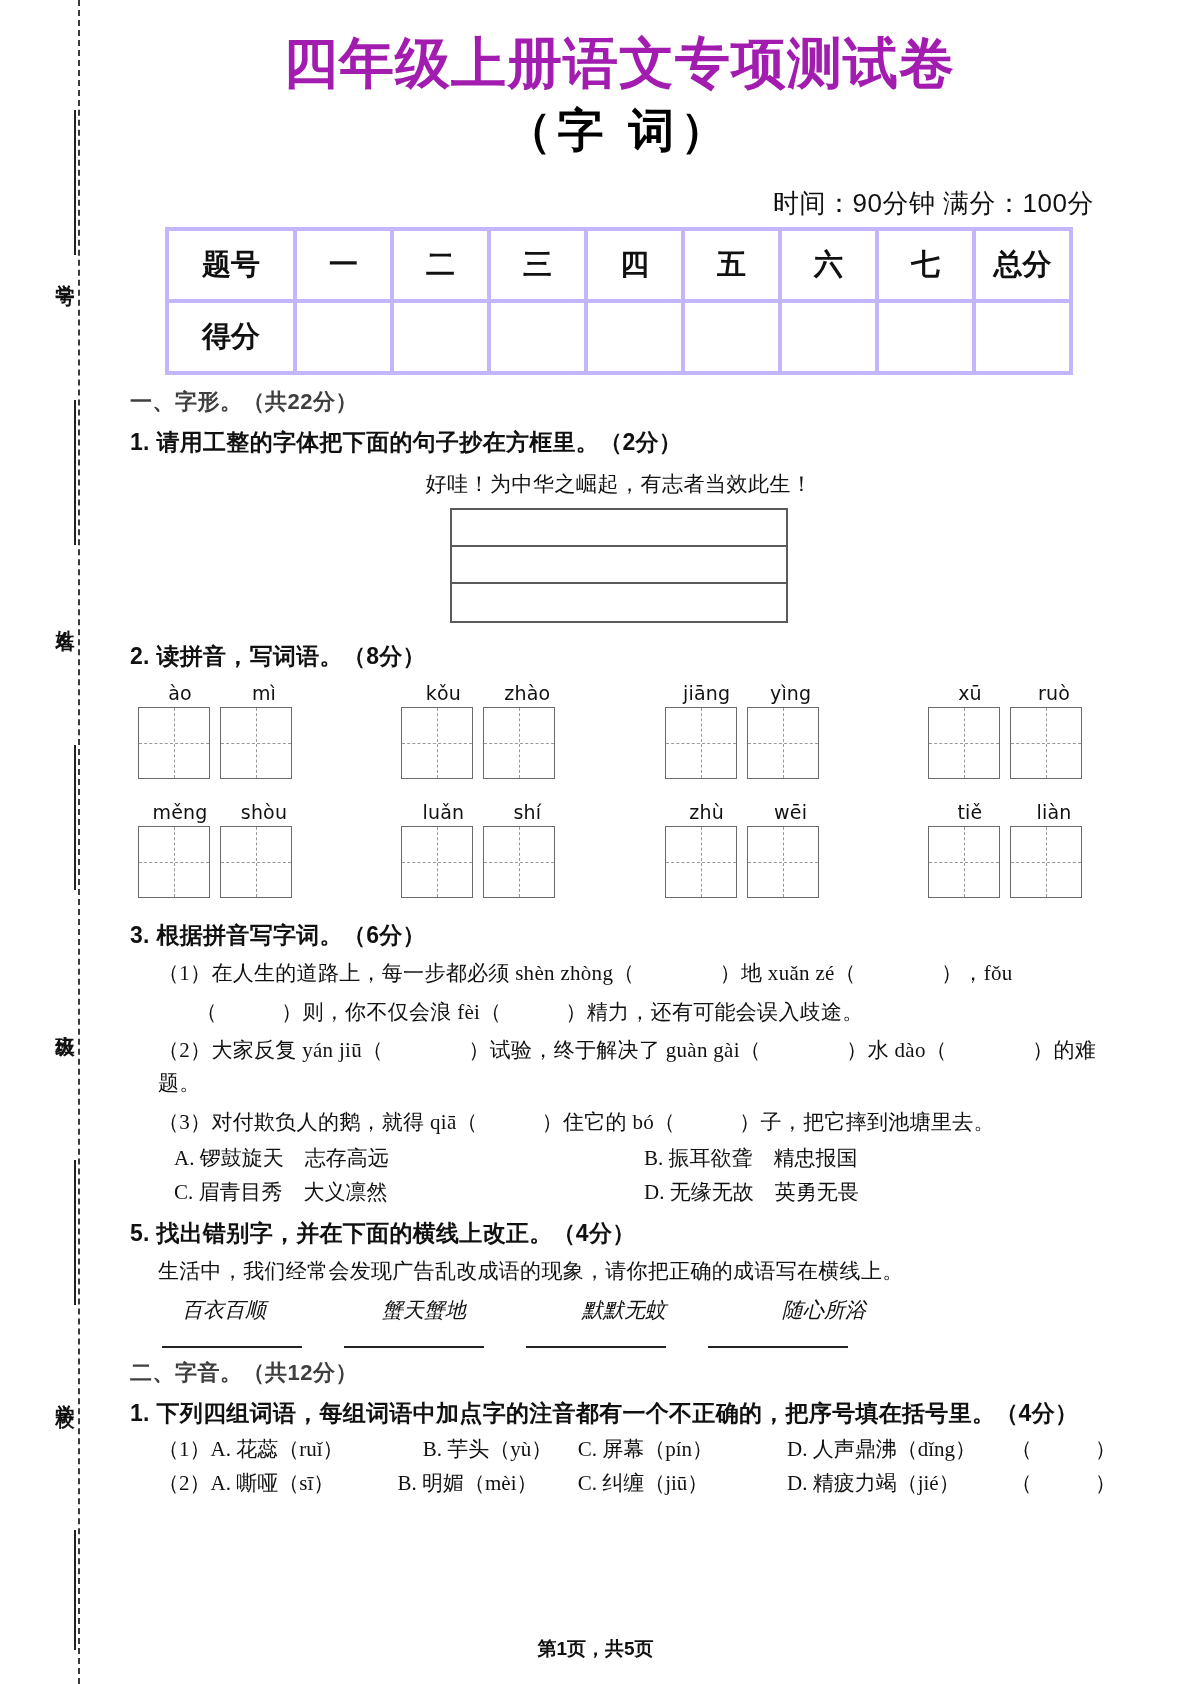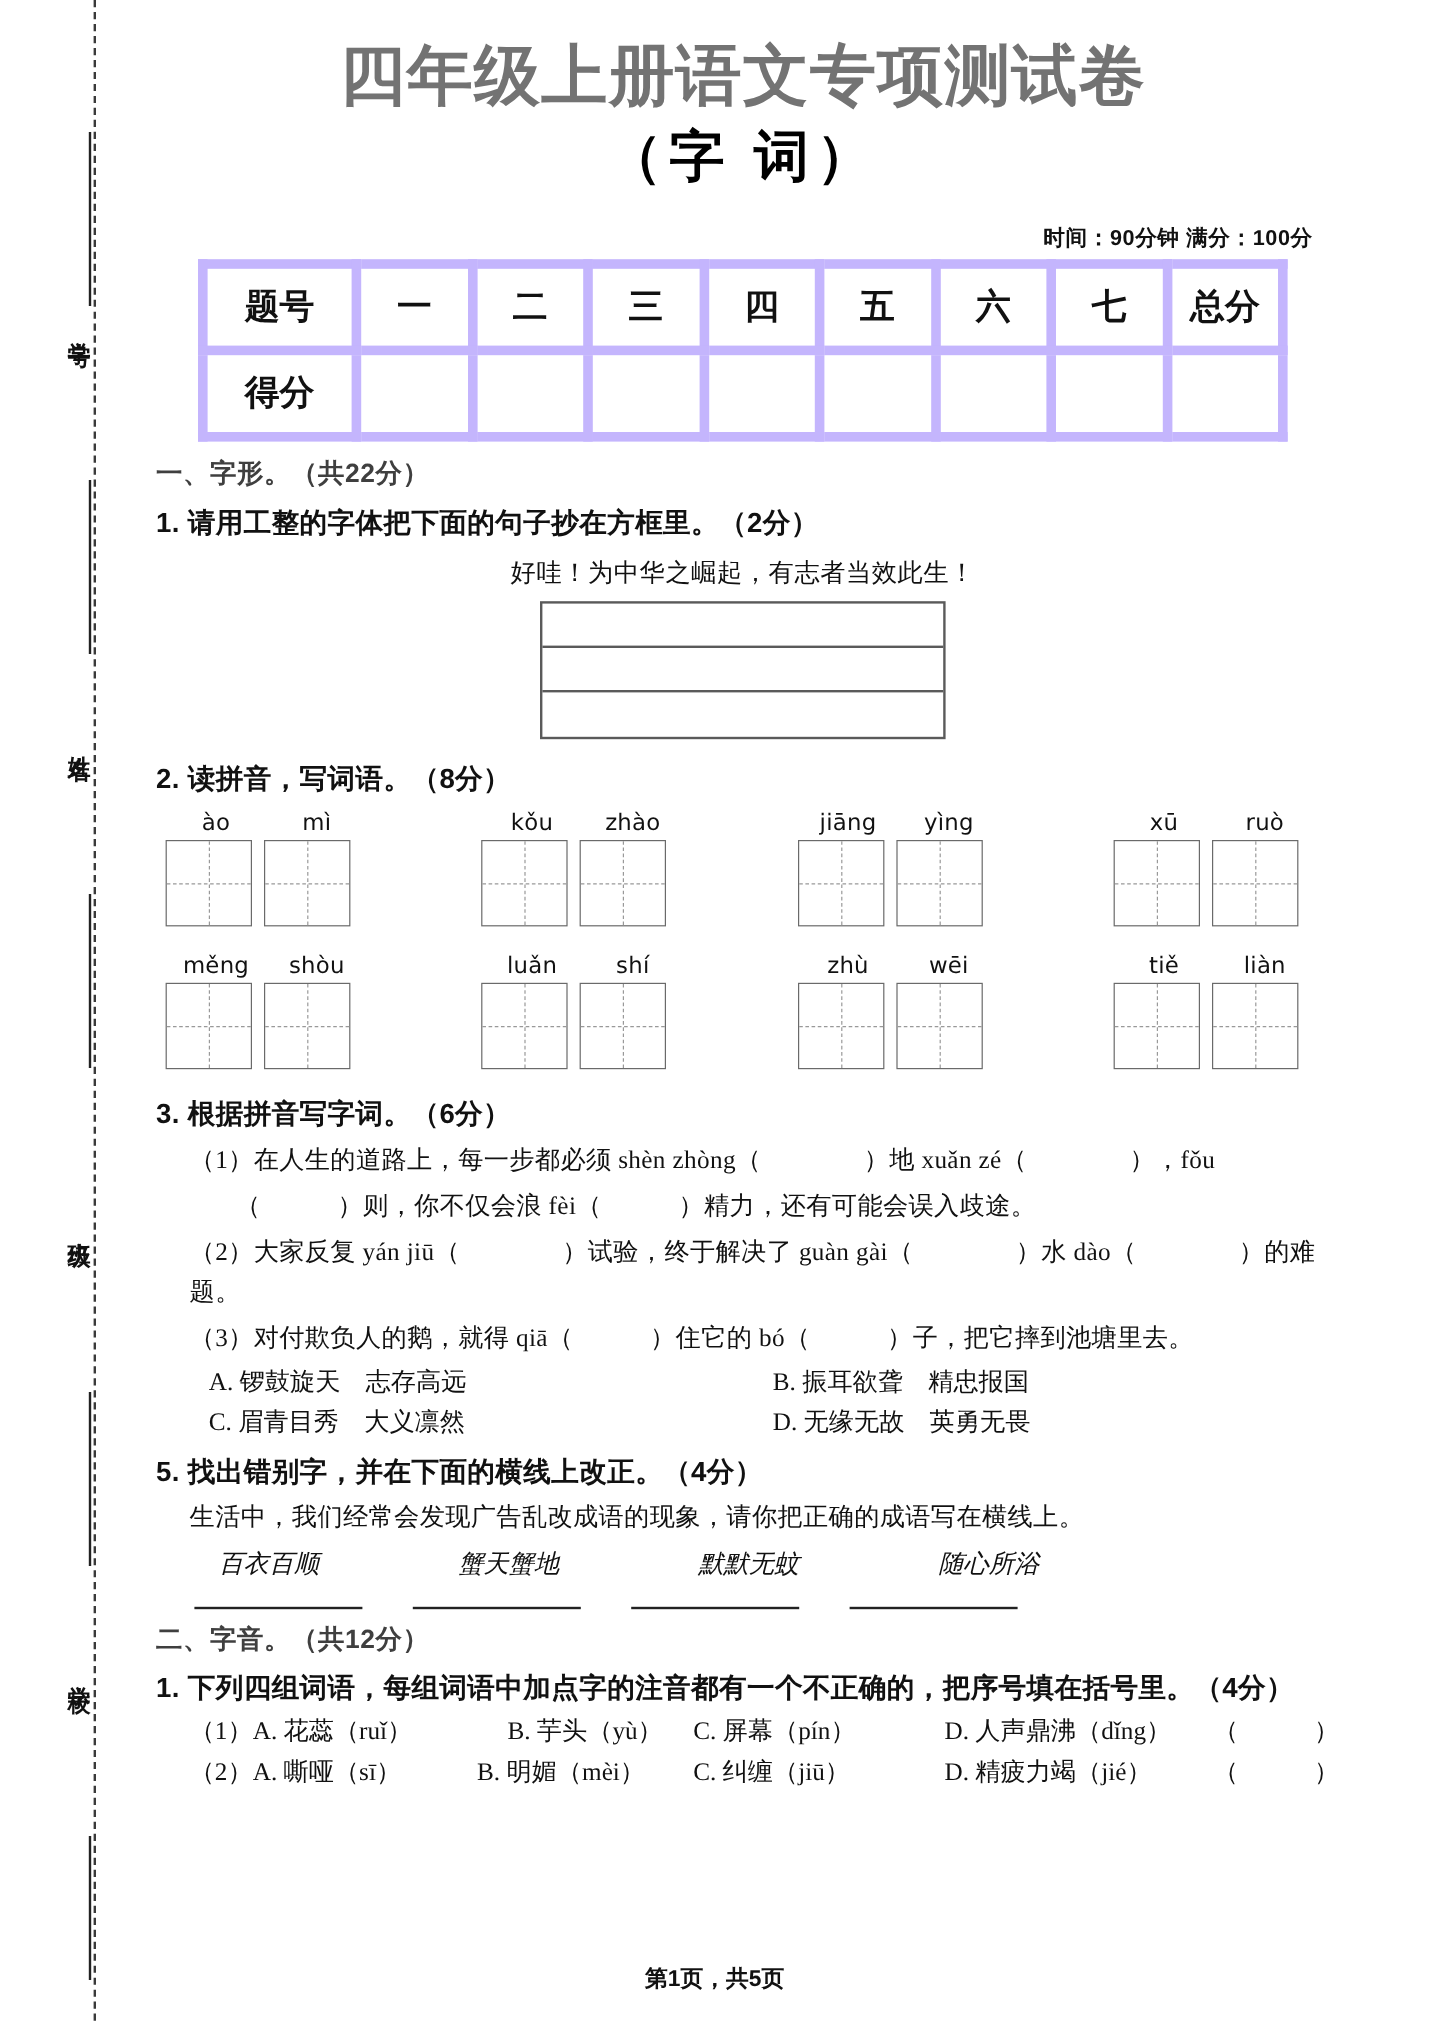--- a/index.html
+++ b/index.html
@@ -54,49 +54,49 @@
   }
 
   .title {
     text-align: center;
     font-family: "Liberation Sans", "DejaVu Sans", sans-serif;
     font-weight: bold;
     font-size: 55px;
     line-height: 1.28;
     letter-spacing: 1px;
     margin: 10px 0 0 0;
-    color: #737373;
+    color: #a21caf;
   }
   .subtitle {
     text-align: center;
     font-family: "Liberation Sans", "DejaVu Sans", sans-serif;
     font-weight: bold;
     font-size: 46px;
     letter-spacing: 6px;
     margin: 2px 0 0 0;
     color: #000;
   }
 
   .meta-line {
     text-align: right;
     font-family: "Liberation Sans", "DejaVu Sans", sans-serif;
-    font-size: 18px;
-    font-weight: bold;
+    font-size: 26px;
+    font-weight: normal;
     margin: 24px 22px 6px 0;
     letter-spacing: 0.5px;
   }
 
   table.score {
     border-collapse: collapse;
     margin: 0 auto;
     width: 908px;
     table-layout: fixed;
   }
   table.score td {
-    border: 8px solid #c4b5fd;
+    border: 4px solid #c4b5fd;
     height: 72px;
     text-align: center;
     vertical-align: middle;
     font-family: "Liberation Serif", "DejaVu Serif", serif;
     font-size: 29px;
     font-weight: bold;
   }
   table.score td.head { width: 128px; }
 
   .sec-head {

